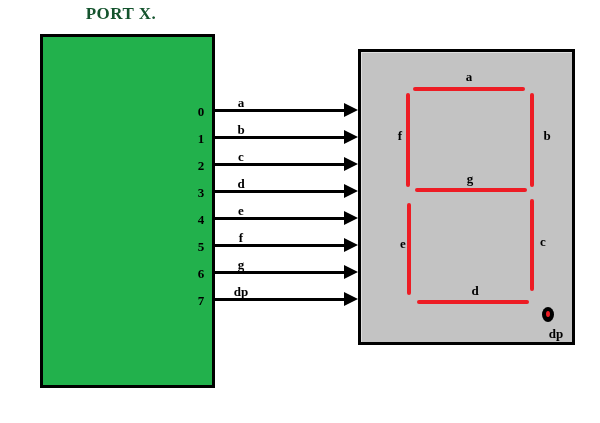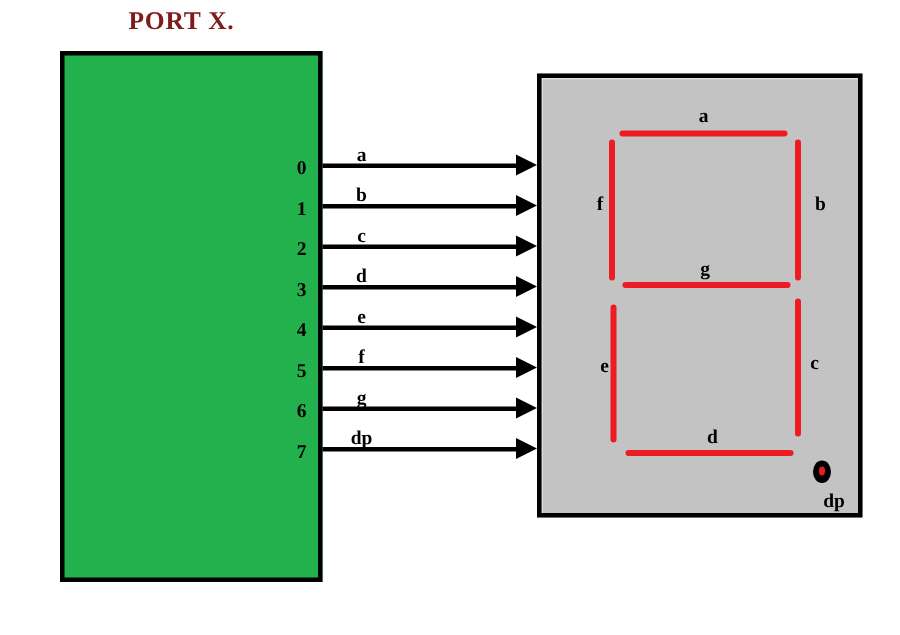--- a/index.html
+++ b/index.html
@@ -13,21 +13,21 @@
   .canvas{
     position:relative;
     width:600px;height:423px;
     background:#ffffff;
     font-family:"Liberation Serif","DejaVu Serif",serif;
     overflow:hidden;
   }
   .title{
     position:absolute;left:31px;top:4px;width:180px;
     text-align:center;
-    font-size:17px;font-weight:bold;color:#7f1d1d;
+    font-size:17px;font-weight:bold;color:#14532d;
     letter-spacing:.5px;
   }
   
   .port-box{
     position:absolute;left:40px;top:34px;width:175px;height:354px;
     background:var(--port-fill);
     border:3px solid #000;
     box-sizing:border-box;
   }
   .pin{

